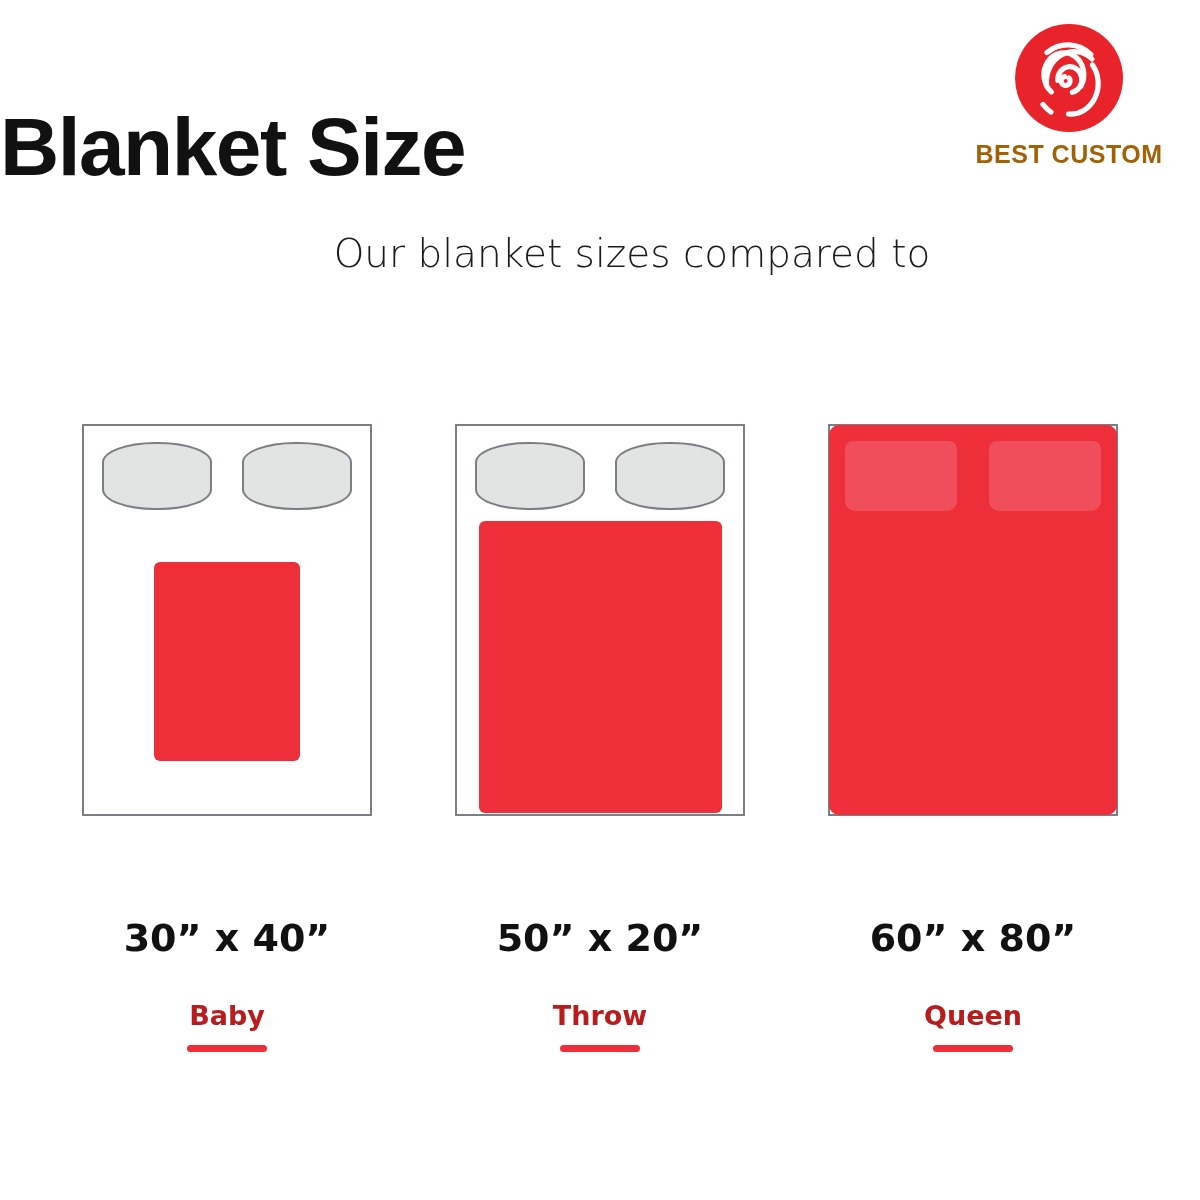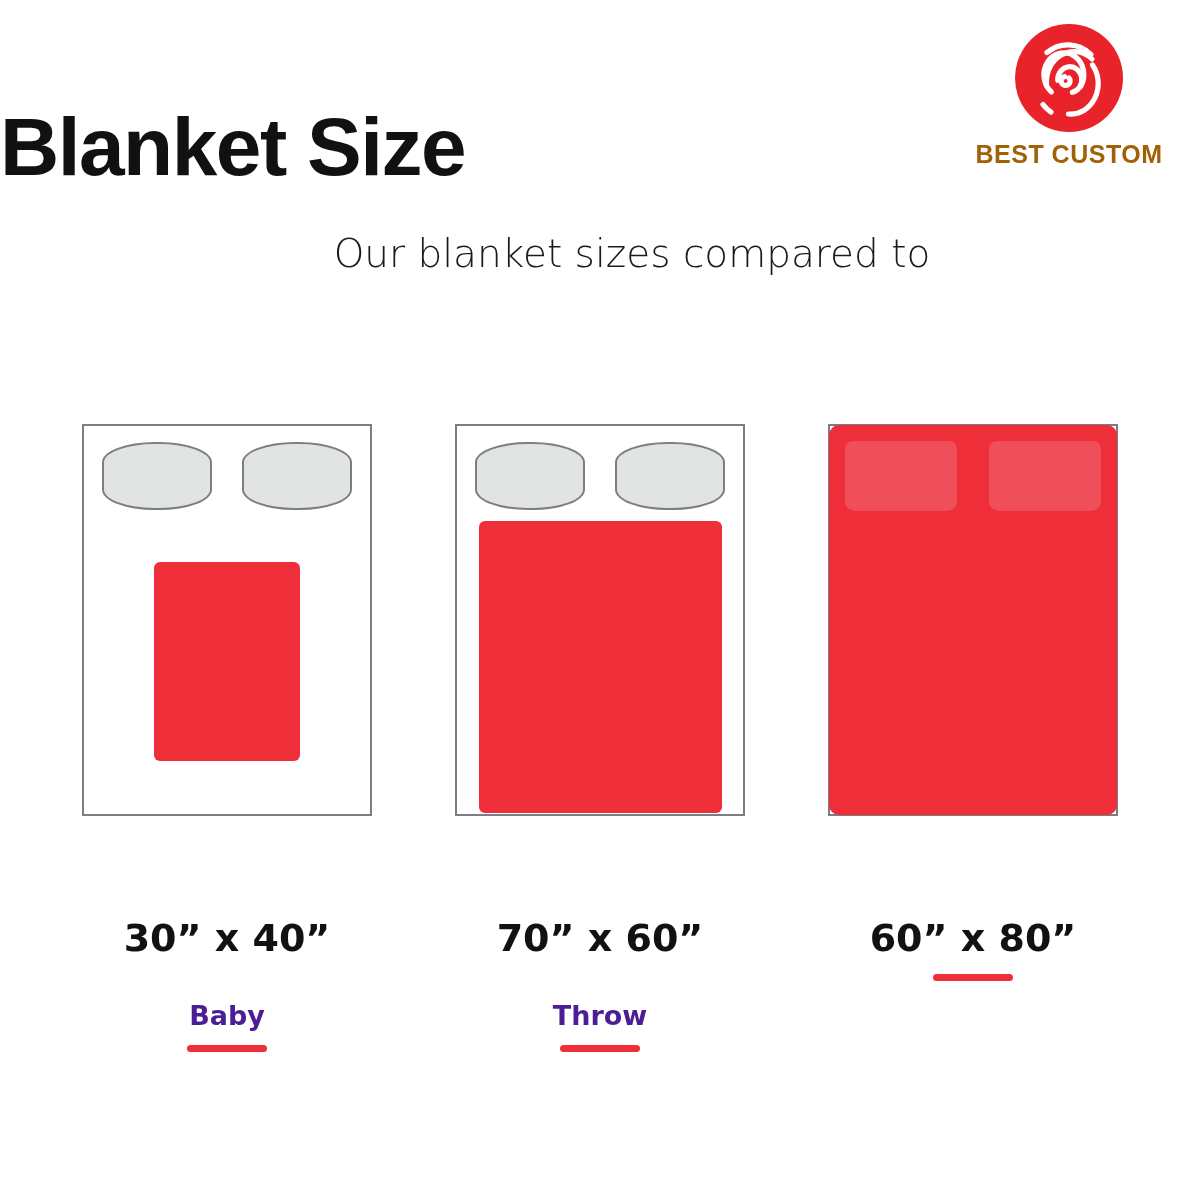--- a/index.html
+++ b/index.html
@@ -173,21 +173,21 @@
     font-weight: bold;
     color: #111111;
     letter-spacing: 0px;
     font-family: "DejaVu Sans", sans-serif;
     white-space: nowrap;
   }
   .caption-name {
     margin-top: 40px;
     font-size: 27px;
     font-weight: bold;
-    color: #4c1d95;
+    color: #b91c1c;
     font-family: "DejaVu Sans", sans-serif;
   }
   .caption-rule {
     margin: 14px auto 0 auto;
     width: 80px;
     height: 7px;
     border-radius: 4px;
     background: #EE2F39;
   }
 </style>
@@ -244,23 +244,24 @@
 
 <div id="captions-row">
 
   <div class="caption-column col-0">
     <div class="caption-dimensions">30” x 40”</div>
     <div class="caption-name">Baby</div>
     <div class="caption-rule"></div>
   </div>
 
   <div class="caption-column col-1">
-    <div class="caption-dimensions">70” x 60”</div>
+    <div class="caption-dimensions">50” x 20”</div>
     <div class="caption-name">Throw</div>
     <div class="caption-rule"></div>
   </div>
 
   <div class="caption-column col-2">
     <div class="caption-dimensions">60” x 80”</div>
+    <div class="caption-name">Queen</div>
     <div class="caption-rule"></div>
   </div>
 
 </div>
 
 </body></html>

